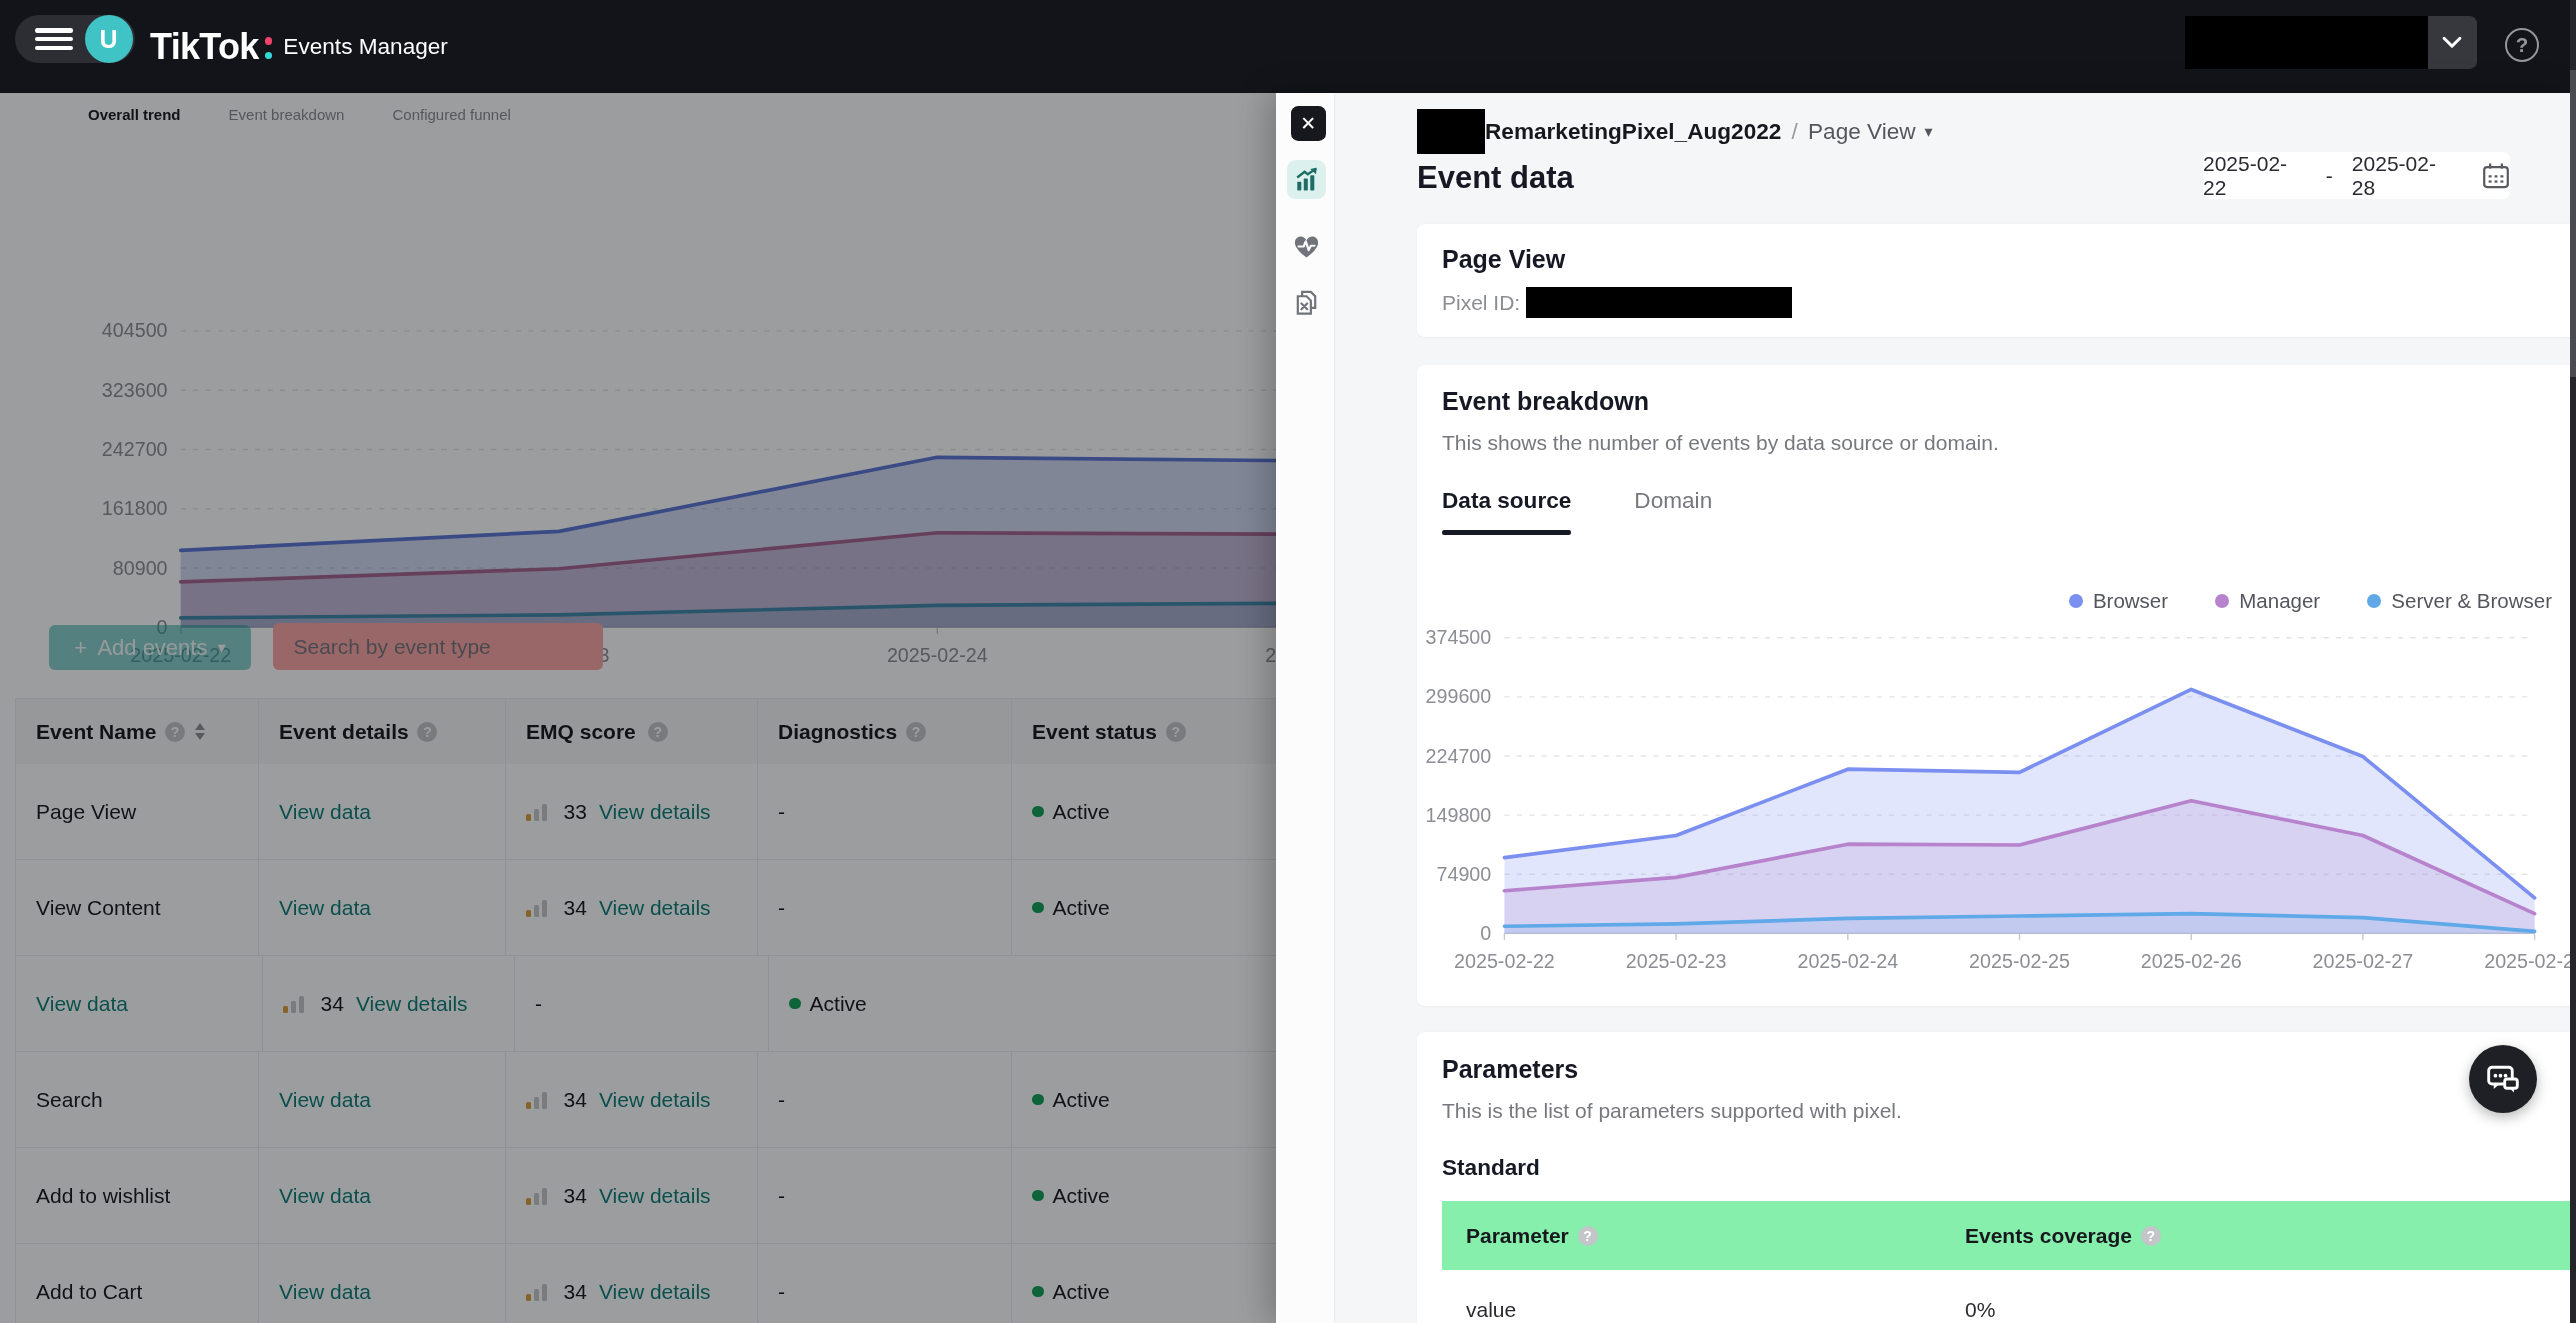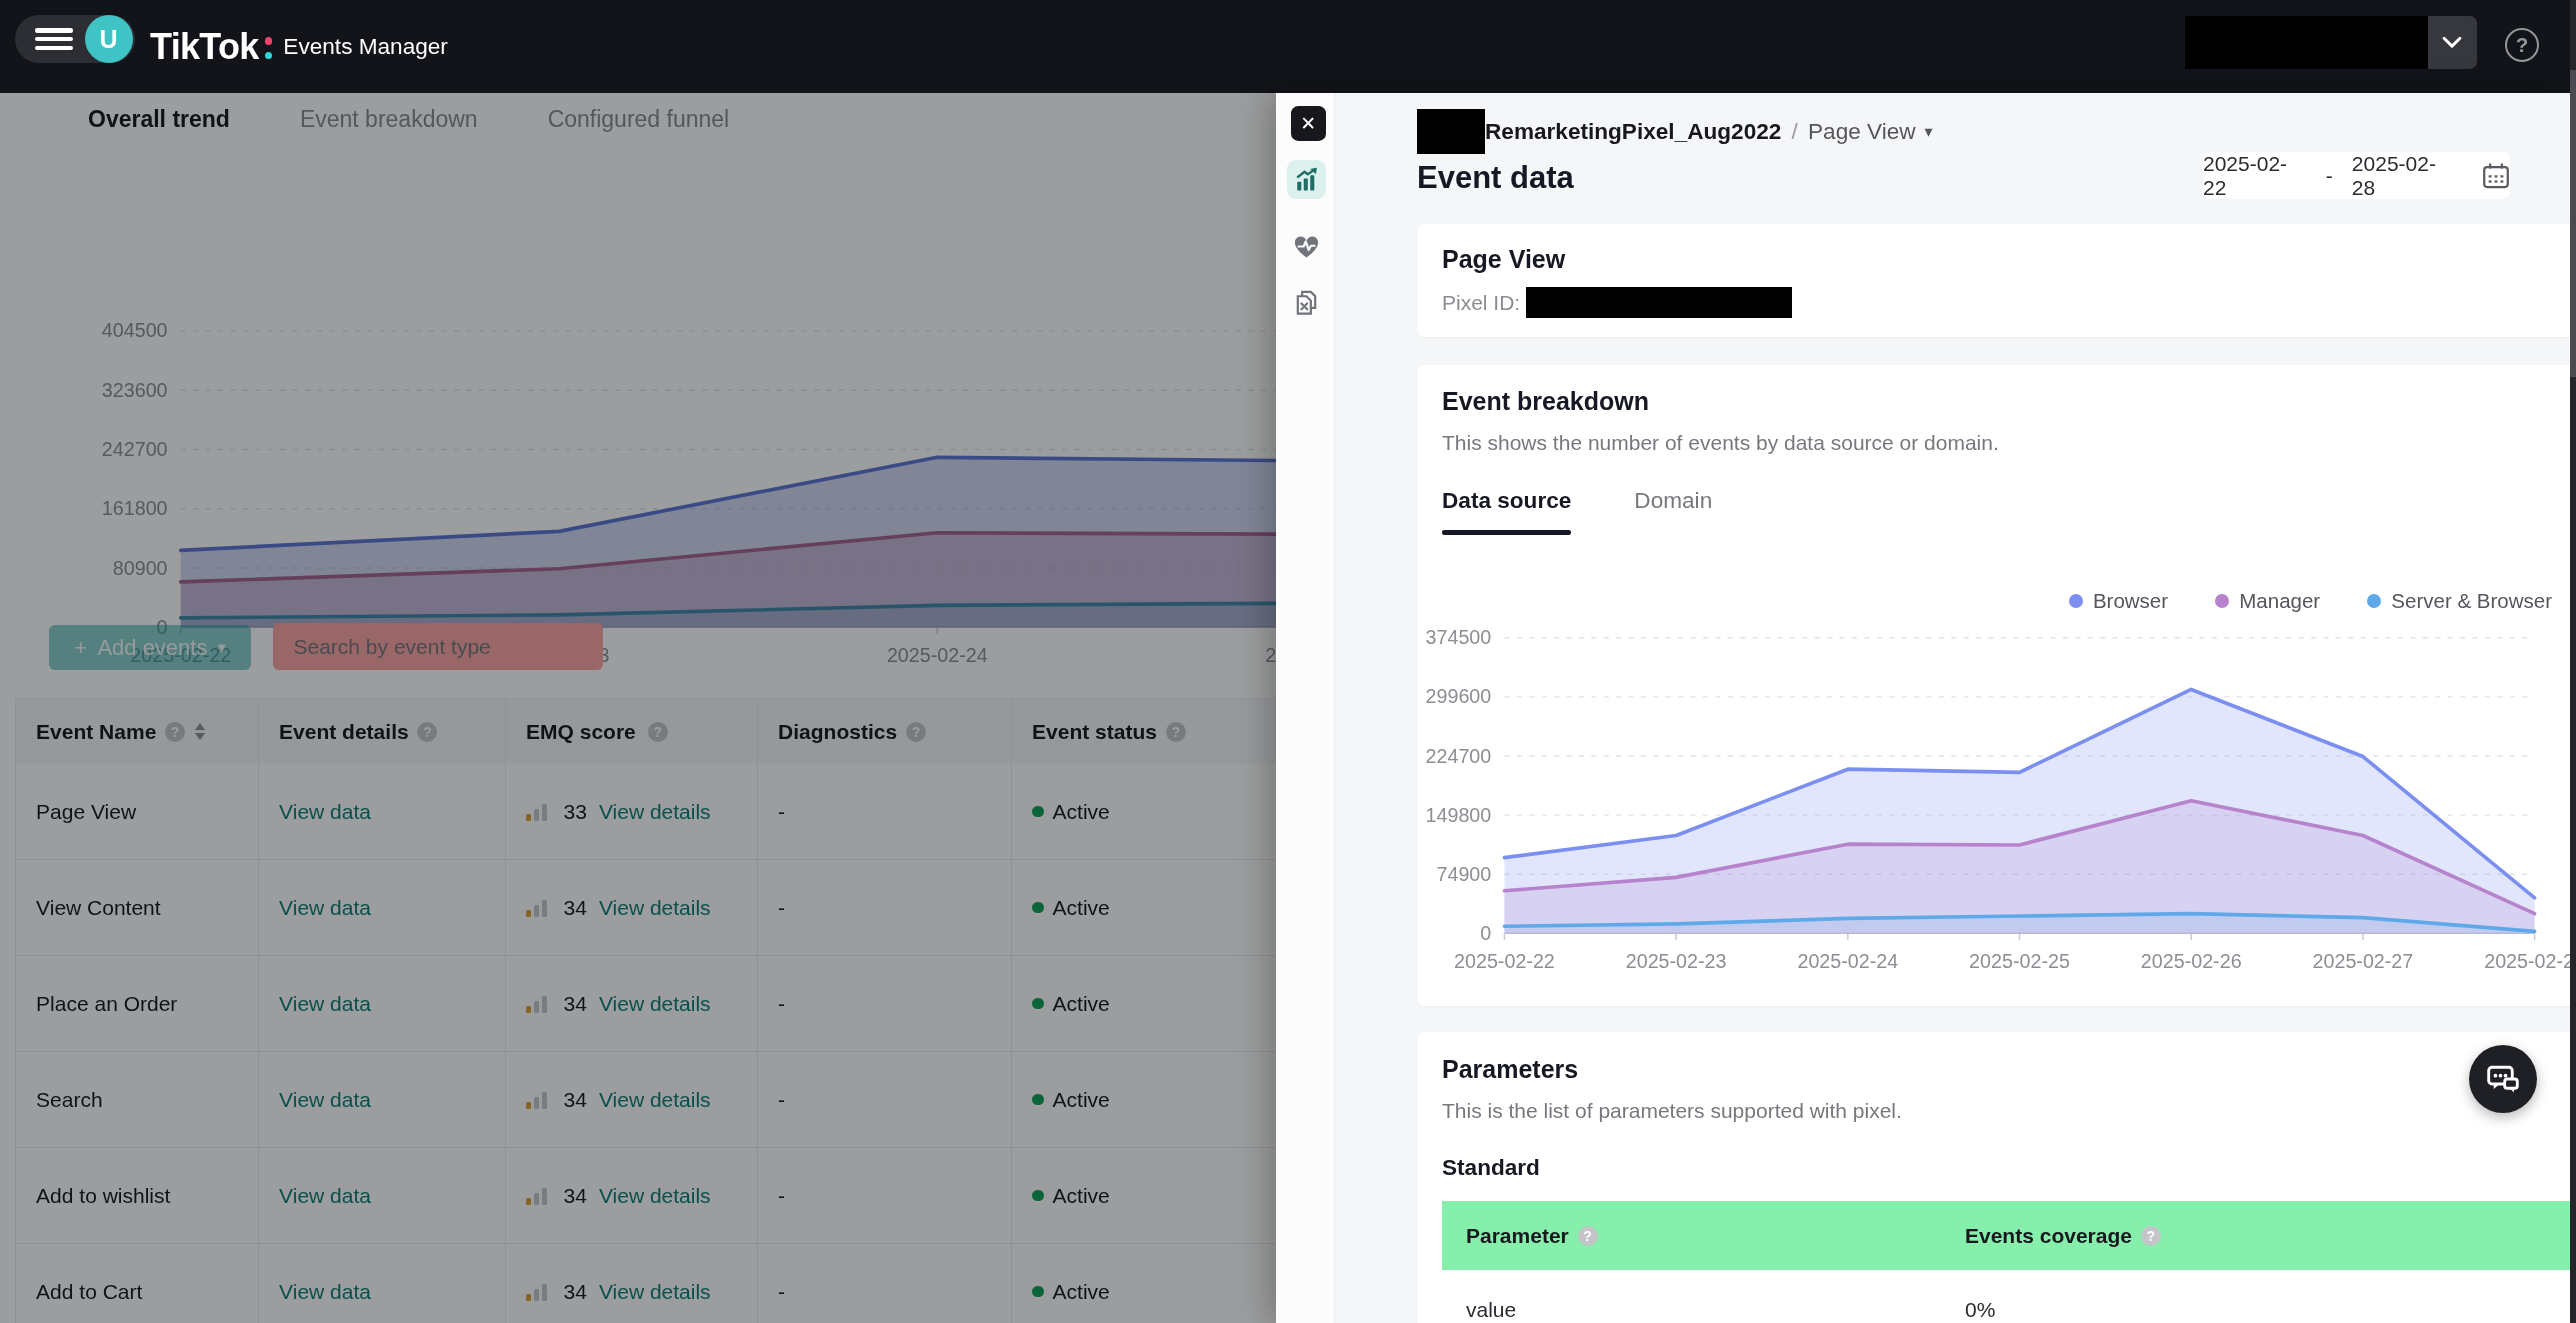--- a/index.html
+++ b/index.html
@@ -22,21 +22,21 @@
   .logo-sub{color:#fff;font-size:22.6px;font-weight:500;margin-left:4.4px;}
   .account{position:absolute;right:99px;top:16px;height:53px;width:292px;}
   .account .dd{position:absolute;right:0;top:0;width:51px;height:53px;background:#37383d;border-radius:0 7.3px 7.3px 0;
                display:flex;align-items:center;justify-content:center;}
   .account .redact{position:absolute;left:0;top:0;width:243px;height:53px;background:#000;}
   .helpring{position:absolute;right:37px;top:28px;width:34px;height:34px;border-radius:50%;border:2.9px solid #95969b;
             color:#95969b;font-size:20.5px;font-weight:700;display:flex;align-items:center;justify-content:center;}
 
   
   #leftpage{position:absolute;left:0;top:93px;width:2576px;height:1231px;background:#fff;z-index:1;}
-  .ltabs{position:absolute;left:88px;top:13px;display:flex;gap:70px;font-size:23px;}
+  .ltabs{position:absolute;left:88px;top:13px;display:flex;gap:48px;font-size:15px;}
   .ltab{color:#8a8b91;cursor:pointer;}
   .ltab.active{color:#17181d;font-weight:700;}
   #left-chart{position:absolute;left:0;top:205px;}
   .addevents{position:absolute;left:49px;top:532px;width:202px;height:45px;border:none;border-radius:5.8px;
              background:rgba(18,160,154,0.5);color:rgba(255,255,255,0.92);font-size:22px;display:flex;
              align-items:center;justify-content:center;gap:10.2px;}
   .addevents .caret{font-size:16px;}
   .searchbox{position:absolute;left:273px;top:530px;width:330px;height:47px;background:#fca5a5;border:none;
              border-radius:5.8px;font-size:21px;color:#3c3d42;padding:0 20.5px;outline:none;}
   .searchbox::placeholder{color:#75767c;}
@@ -258,21 +258,20 @@
               <span>34</span>
               <span class="tlink">View details</span>
             </div>
             <div class="cell c3">-</div>
             <div class="cell c4">
               <span class="statusdot"></span>
               <span>Active</span>
             </div>
           </div>
           <div class="trow">
-            <div class="cell c0">Place an Order</div>
             <div class="cell c1">
               <span class="tlink">View data</span>
             </div>
             <div class="cell c2">
               <span class="emqbars">
                 <i class="b1"></i>
                 <i class="b2"></i>
                 <i class="b3"></i>
               </span>
               <span>34</span>

